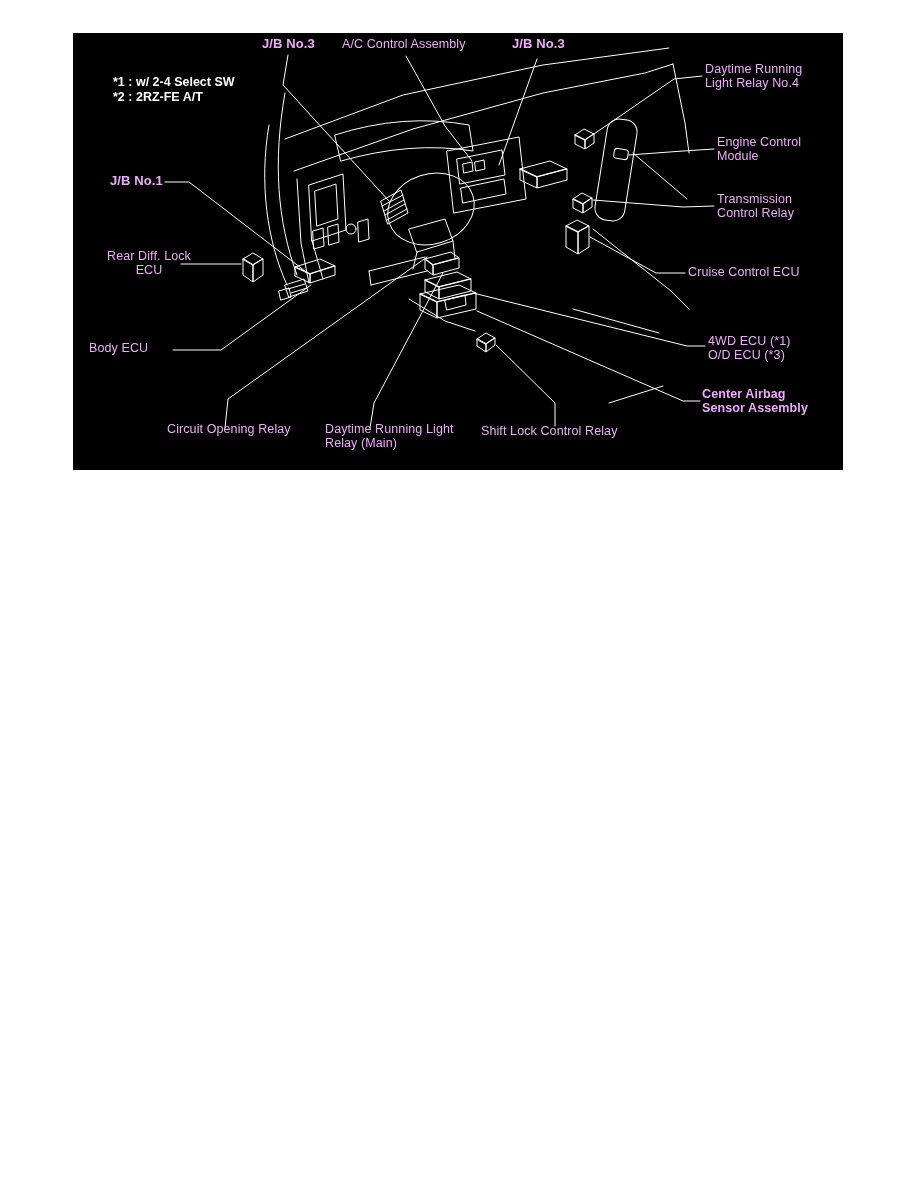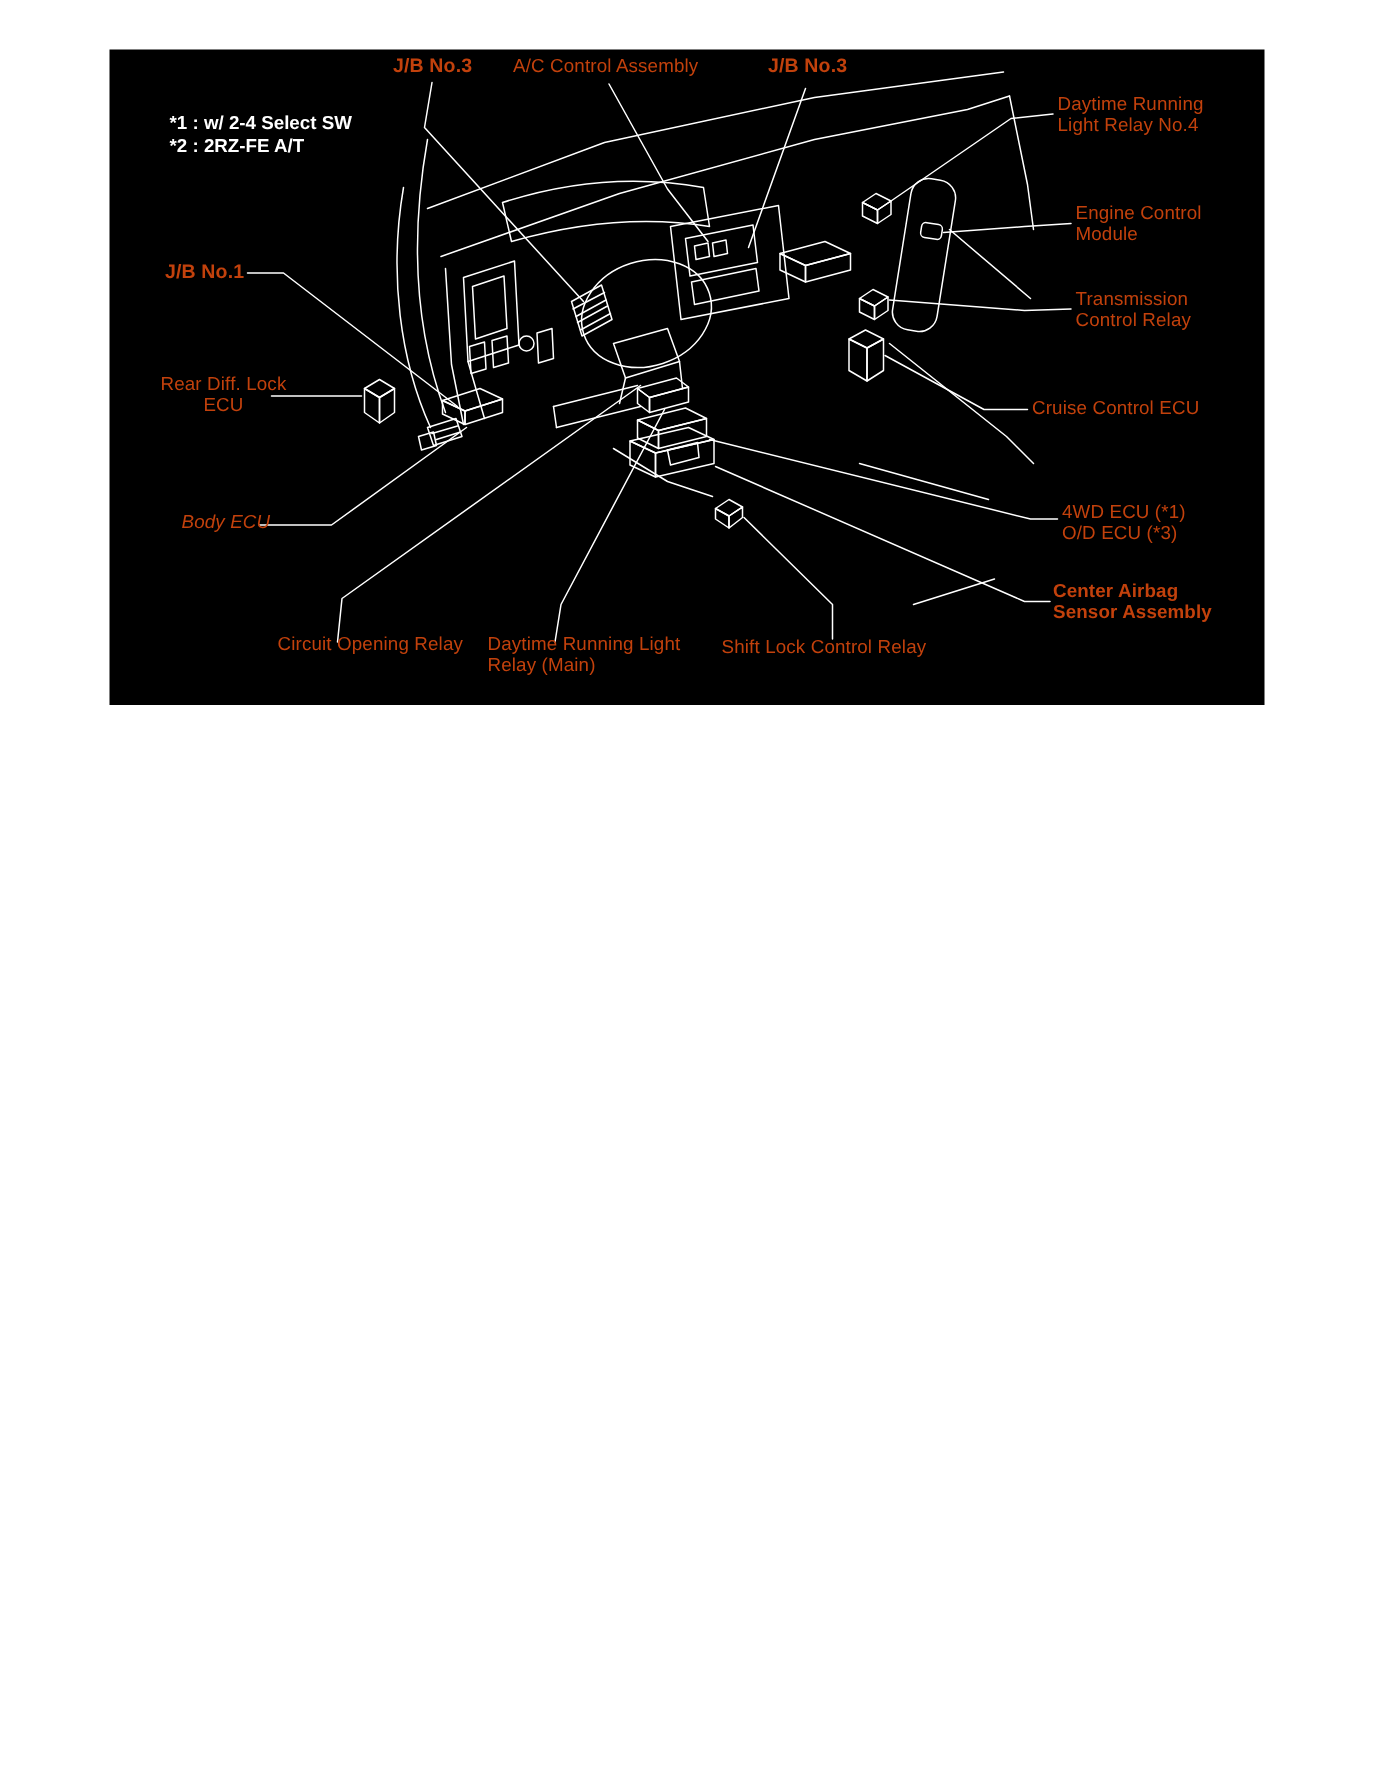--- a/index.html
+++ b/index.html
@@ -1,20 +1,20 @@
 <!DOCTYPE html>
 <html><head>
 <meta charset="utf-8">
 <style>
   html,body{margin:0;padding:0;background:#ffffff;}
   .page{position:relative;width:918px;height:1188px;background:#ffffff;overflow:hidden;
         font-family:"Liberation Sans",sans-serif;}
   .diagram{position:absolute;left:73px;top:33px;width:770px;height:437px;background:#000000;}
   .diagram svg{position:absolute;left:0;top:0;}
-  .lbl{position:absolute;color:#c2410c;font-size:12.5px;line-height:13.5px;white-space:nowrap;
+  .lbl{position:absolute;color:#f0abfc;font-size:12.5px;line-height:13.5px;white-space:nowrap;
        letter-spacing:0.1px;}
   .lbl.bold{font-weight:bold;font-size:13px;}
   .footnotes{position:absolute;color:#ffffff;font-size:12.5px;line-height:15px;white-space:nowrap;font-weight:bold;}
 </style>
 </head>
 <body>
 
 <div class="page">
   <div class="diagram">
 
@@ -193,32 +193,32 @@
     <div class="lbl" style="left:615px;top:233px;">
       <span>Cruise Control ECU</span>
     </div>
     <div class="lbl bold" style="left:37px;top:141px;">
       <span>J/B No.1</span>
     </div>
     <div class="lbl" style="left:34px;top:217px;text-align:center;">
       <span>Rear Diff. Lock</span><br>
       <span>ECU</span>
     </div>
-    <div class="lbl" style="left:48px;top:309px;font-style:italic;">
+    <div class="lbl" style="left:16px;top:309px;">
       <span>Body ECU</span>
     </div>
     <div class="lbl" style="left:635px;top:302px;">
       <span>4WD ECU (*1)</span><br>
       <span>O/D ECU (*3)</span>
     </div>
     <div class="lbl" style="left:629px;top:355px;font-weight:bold;">
       <span>Center Airbag</span><br>
       <span>Sensor Assembly</span>
     </div>
-    <div class="lbl" style="left:94px;top:390px;margin-left:18px;">
+    <div class="lbl" style="left:94px;top:390px;">
       <span>Circuit Opening Relay</span>
     </div>
     <div class="lbl" style="left:252px;top:390px;">
       <span>Daytime Running Light</span><br>
       <span>Relay (Main)</span>
     </div>
     <div class="lbl" style="left:408px;top:392px;">
       <span>Shift Lock Control Relay</span>
     </div>
 

